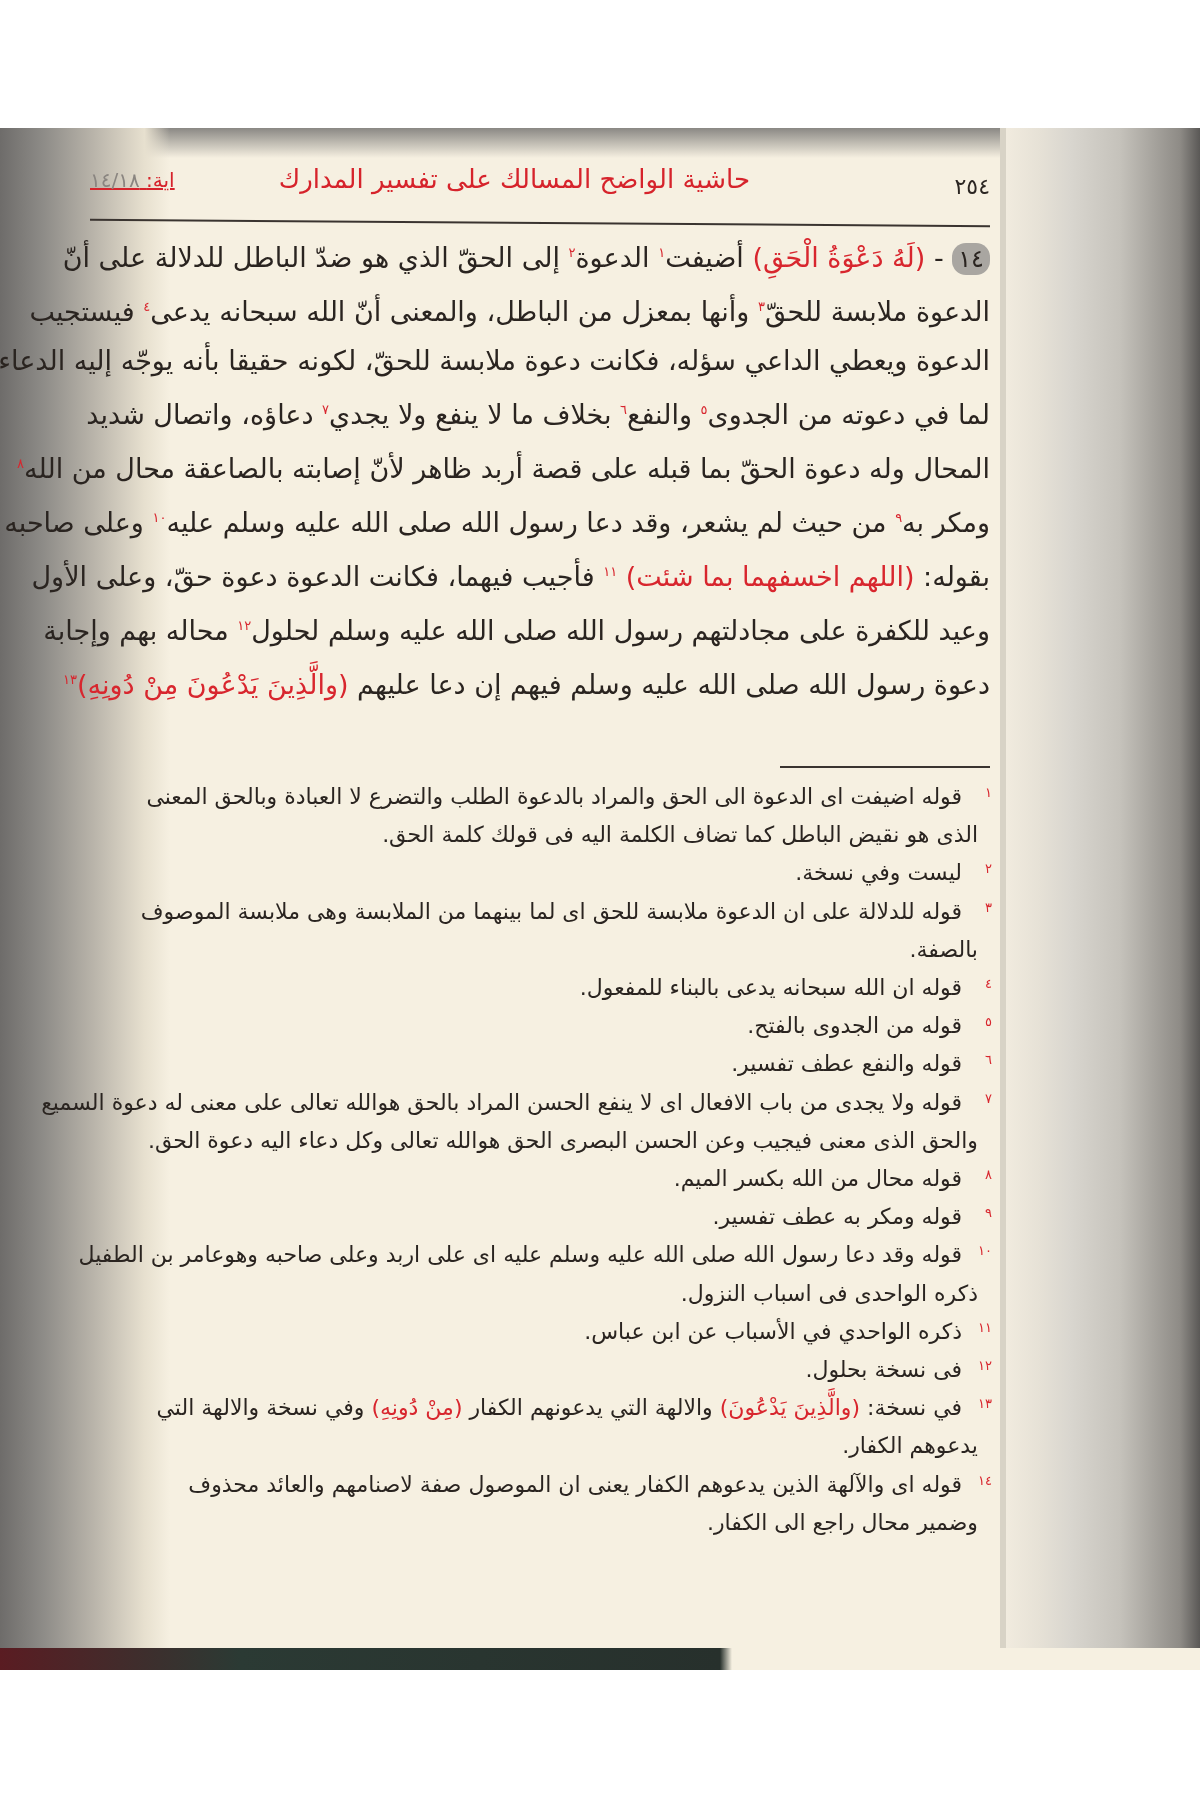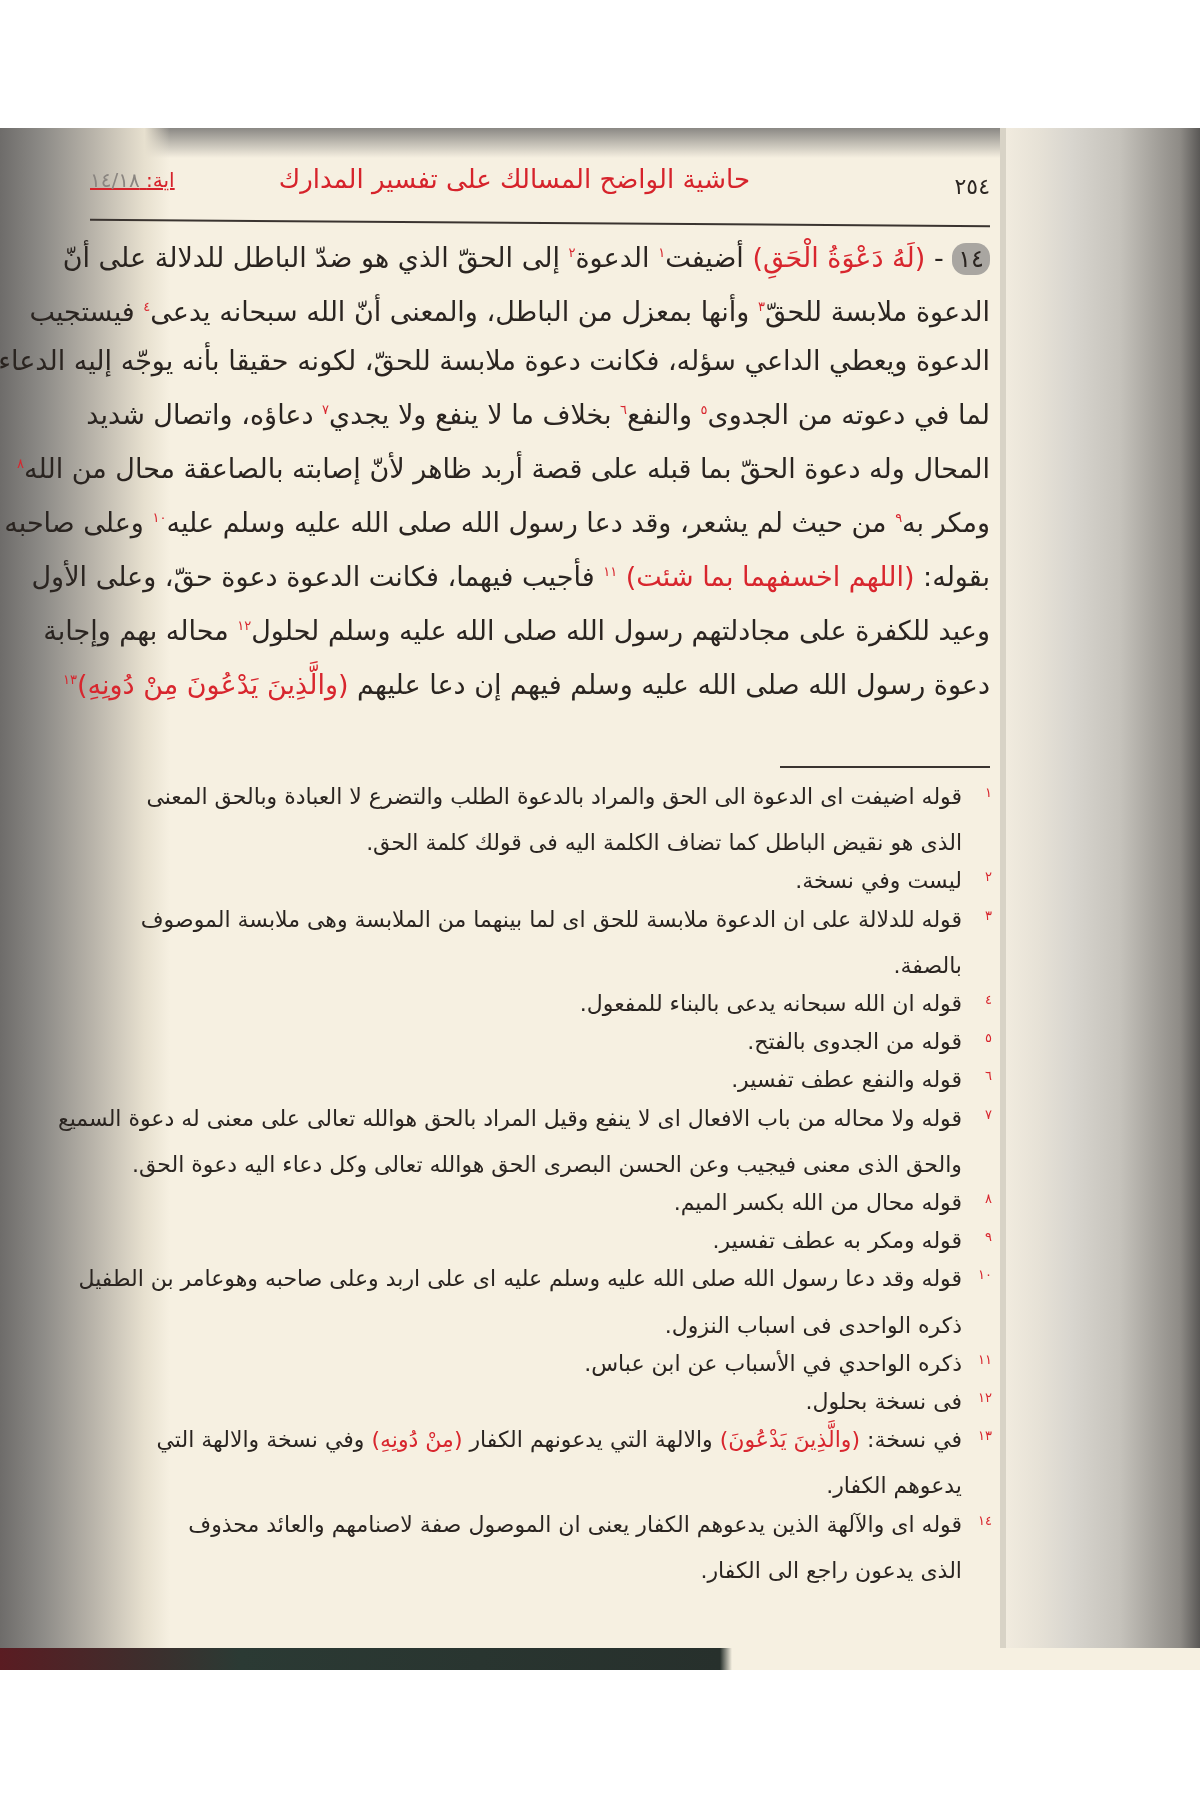--- a/index.html
+++ b/index.html
@@ -31,21 +31,21 @@
     .body-line { display:block; white-space:nowrap; }
     .red { color:#d8262e; }
     .sup { font-size:13px; color:#d8262e; vertical-align:super; }
     .verse-badge { display:inline-block; background:#a9a6a1; color:#2a2420; border-radius:14px;
             padding:0 6px; font-size:24px; line-height:32px; }
 
     .fn-rule { position:absolute; top:638px; right:10px; width:210px; height:2px; background:#3a3430; }
     .footnotes { position:absolute; top:650px; right:0; width:920px; font-size:22px; line-height:38.2px; color:#2a2420; }
     .fn { display:block; position:relative; padding-right:38px; white-space:nowrap; }
     .fn-num { position:absolute; right:8px; top:-4px; font-size:13px; color:#d8262e; }
-    .fn-cont { display:block; padding-right:38px; white-space:nowrap;margin-top:8px; }
+    .fn-cont { display:block; padding-right:22px; white-space:nowrap; }
   </style>
 </head>
 <body>
 
 <div class="scan">
   <div class="top-shade"></div>
   <div class="spine-shadow"></div>
   <div class="page-edge"></div>
   <div class="bottom-strip"></div>
 
@@ -75,27 +75,27 @@
     <div class="fn-rule"></div>
     <div class="footnotes" id="footnotes">
         <span class="fn"><span class="fn-num">١</span><span>قوله اضيفت اى الدعوة الى الحق والمراد بالدعوة الطلب والتضرع لا العبادة وبالحق المعنى</span></span>
         <span class="fn-cont">الذى هو نقيض الباطل كما تضاف الكلمة اليه فى قولك كلمة الحق.</span>
         <span class="fn"><span class="fn-num">٢</span><span>ليست وفي نسخة.</span></span>
         <span class="fn"><span class="fn-num">٣</span><span>قوله للدلالة على ان الدعوة ملابسة للحق اى لما بينهما من الملابسة وهى ملابسة الموصوف</span></span>
         <span class="fn-cont">بالصفة.</span>
         <span class="fn"><span class="fn-num">٤</span><span>قوله ان الله سبحانه يدعى بالبناء للمفعول.</span></span>
         <span class="fn"><span class="fn-num">٥</span><span>قوله من الجدوى بالفتح.</span></span>
         <span class="fn"><span class="fn-num">٦</span><span>قوله والنفع عطف تفسير.</span></span>
-        <span class="fn"><span class="fn-num">٧</span><span>قوله ولا محاله من باب الافعال اى لا ينفع وقيل المراد بالحق هوالله تعالى على معنى له دعوة السميع</span></span>
+        <span class="fn"><span class="fn-num">٧</span><span>قوله ولا يجدى من باب الافعال اى لا ينفع الحسن المراد بالحق هوالله تعالى على معنى له دعوة السميع</span></span>
         <span class="fn-cont">والحق الذى معنى فيجيب وعن الحسن البصرى الحق هوالله تعالى وكل دعاء اليه دعوة الحق.</span>
         <span class="fn"><span class="fn-num">٨</span><span>قوله محال من الله بكسر الميم.</span></span>
         <span class="fn"><span class="fn-num">٩</span><span>قوله ومكر به عطف تفسير.</span></span>
         <span class="fn"><span class="fn-num">١٠</span><span>قوله وقد دعا رسول الله صلى الله عليه وسلم عليه اى على اربد وعلى صاحبه وهوعامر بن الطفيل</span></span>
         <span class="fn-cont">ذكره الواحدى فى اسباب النزول.</span>
         <span class="fn"><span class="fn-num">١١</span><span>ذكره الواحدي في الأسباب عن ابن عباس.</span></span>
         <span class="fn"><span class="fn-num">١٢</span><span>فى نسخة بحلول.</span></span>
         <span class="fn"><span class="fn-num">١٣</span><span>في نسخة: </span><span class="red">(والَّذِينَ يَدْعُونَ)</span><span> والالهة التي يدعونهم الكفار </span><span class="red">(مِنْ دُونِهِ)</span><span> وفي نسخة والالهة التي</span></span>
         <span class="fn-cont">يدعوهم الكفار.</span>
         <span class="fn"><span class="fn-num">١٤</span><span>قوله اى والآلهة الذين يدعوهم الكفار يعنى ان الموصول صفة لاصنامهم والعائد محذوف</span></span>
-        <span class="fn-cont">الذى يدعون راجع الى الكفار.</span>
+        <span class="fn-cont">وضمير محال راجع الى الكفار.</span>
       </div>
   </div>
 </div>
 
 </body></html>

